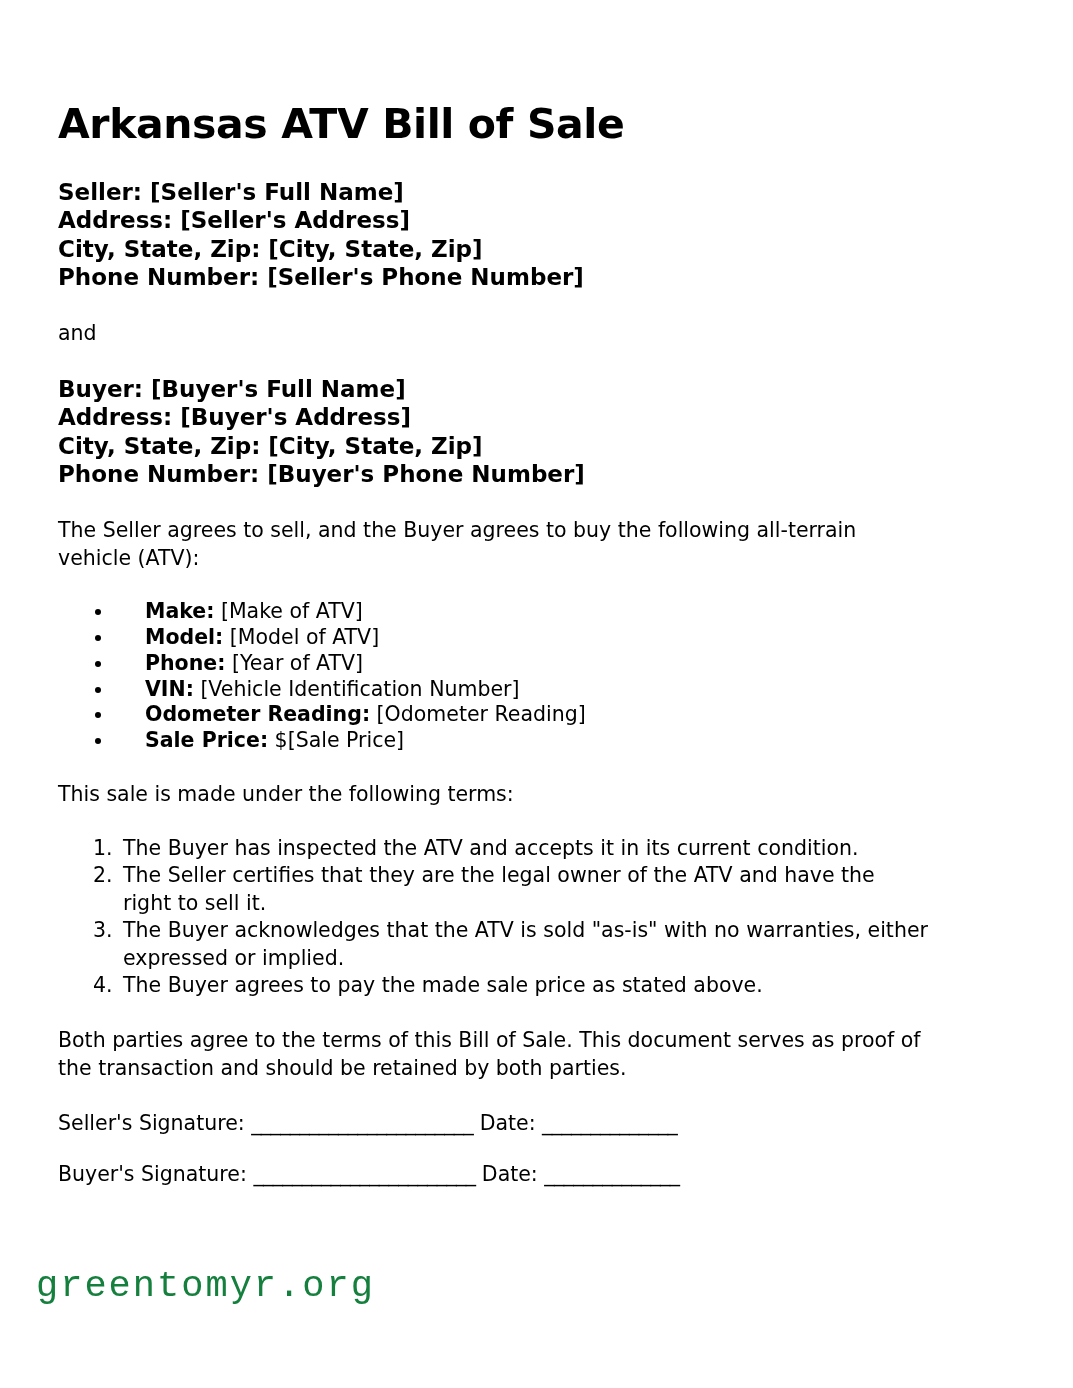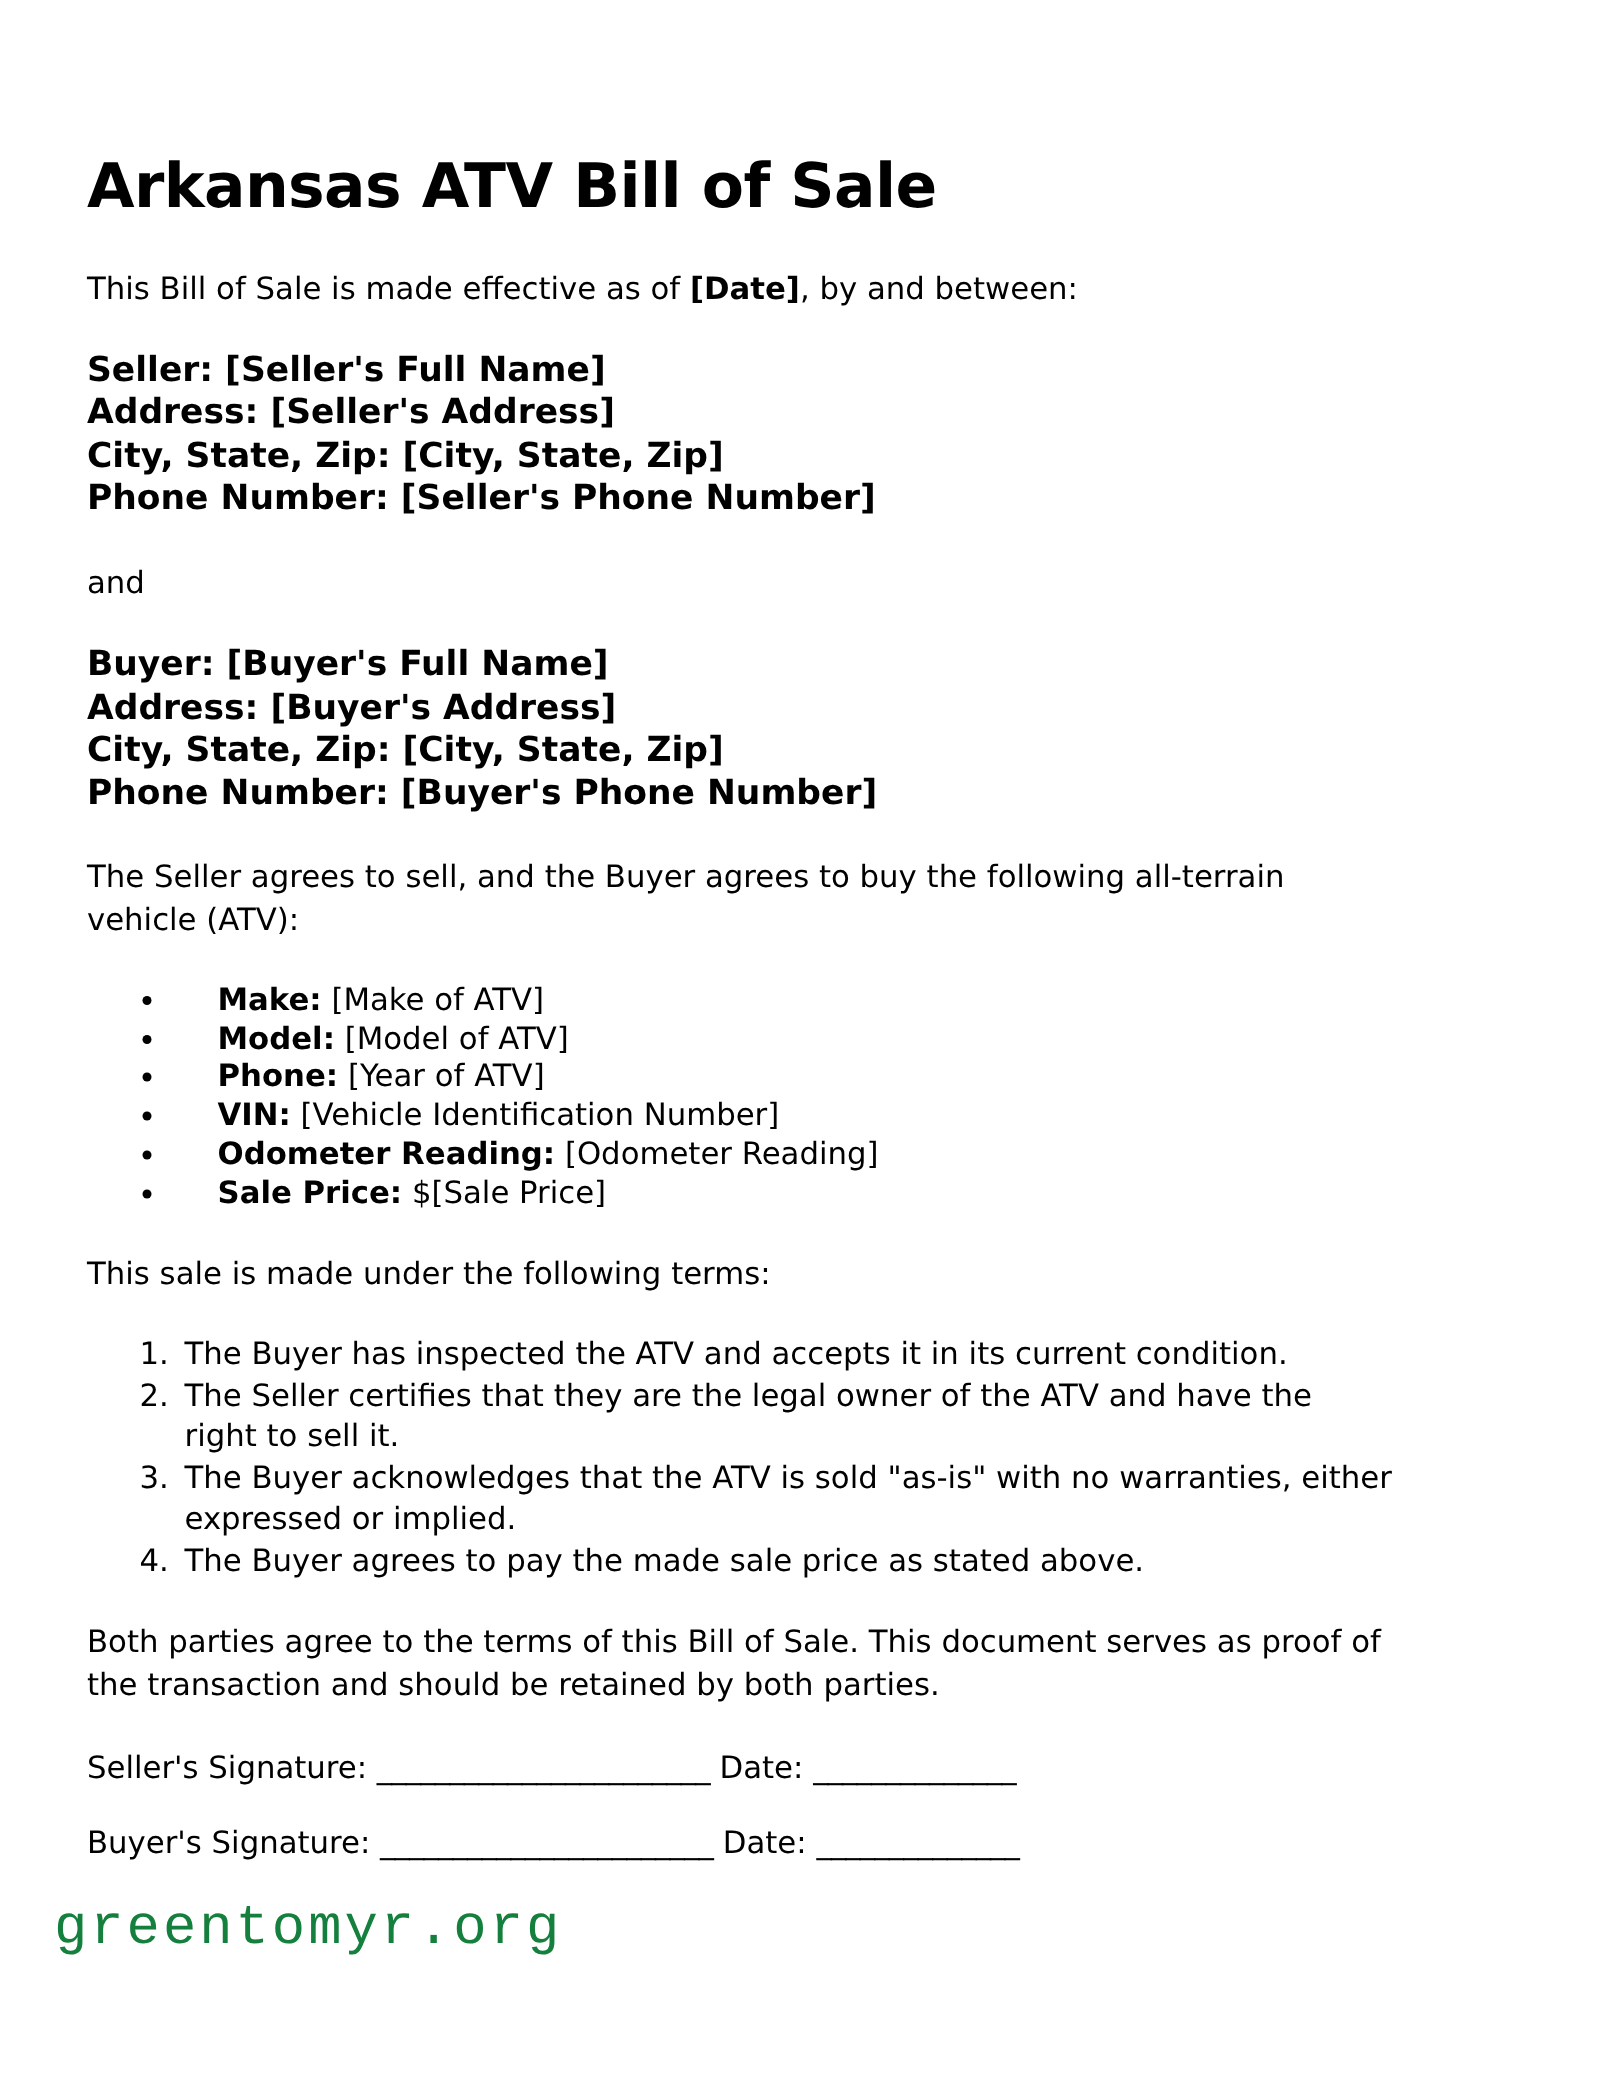--- a/index.html
+++ b/index.html
@@ -99,21 +99,20 @@
     white-space: pre;
   }
 </style>
 </head>
 <body>
 
 <div class="page">
 
   <h1 class="doc-title">Arkansas ATV Bill of Sale</h1>
 
-  <p class="body-text"><span>This Bill of Sale is made effective as of </span><strong>[Date]</strong><span>, by and between:</span></p>
 
   <div class="party-block">
     <span class="party-line">Seller: [Seller's Full Name]</span>
     <span class="party-line">Address: [Seller's Address]</span>
     <span class="party-line">City, State, Zip: [City, State, Zip]</span>
     <span class="party-line">Phone Number: [Seller's Phone Number]</span>
   </div>
 
   <p class="and-line">and</p>
 

